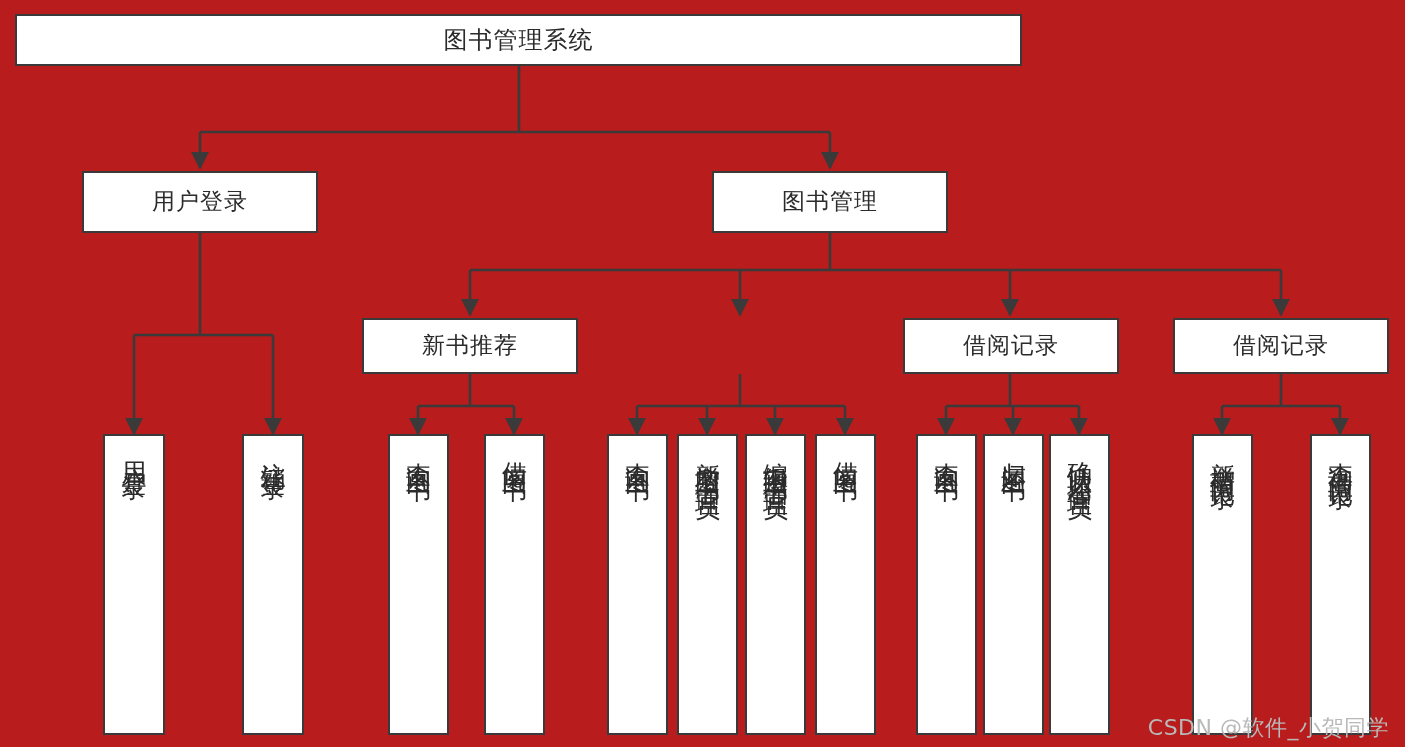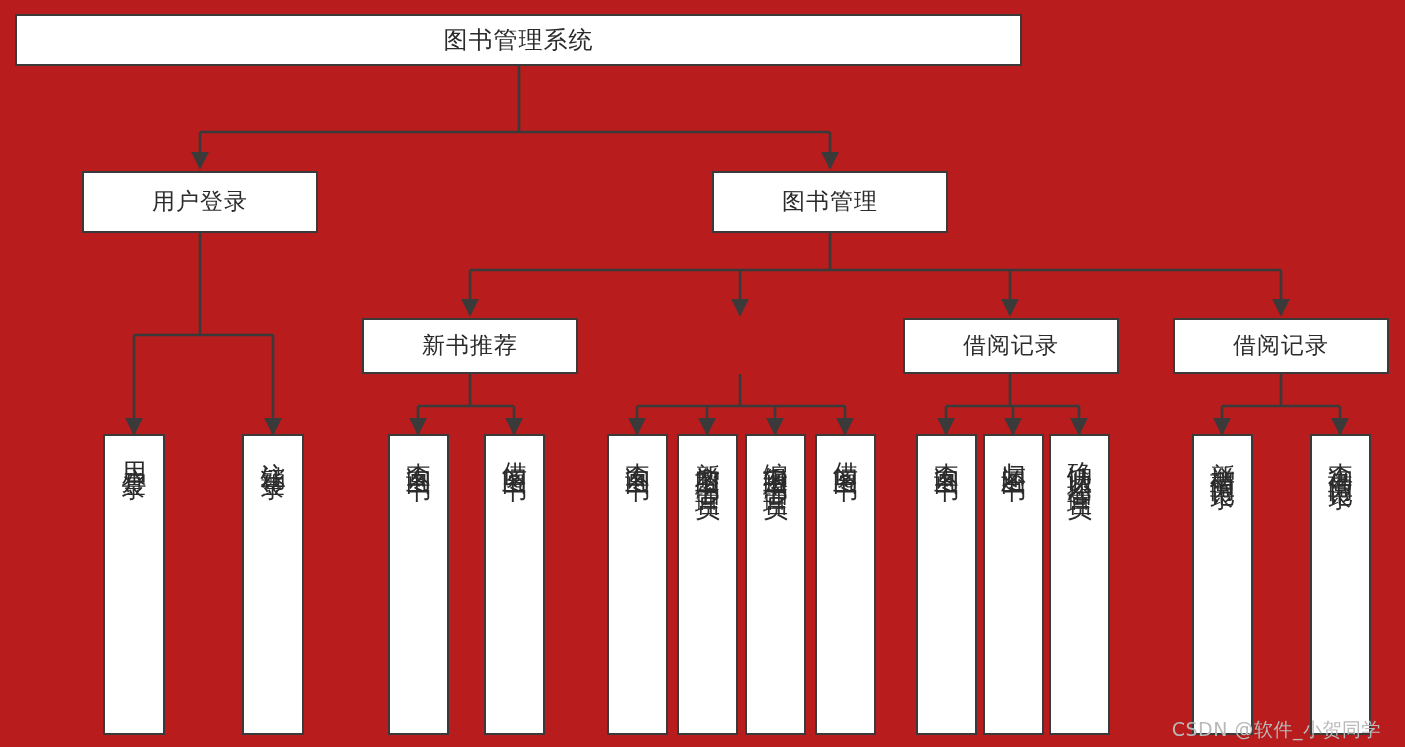--- a/index.html
+++ b/index.html
@@ -61,23 +61,23 @@
     writing-mode: vertical-rl;
     text-orientation: upright;
     font-size: 25px;
     letter-spacing: 5px;
     line-height: 1;
     white-space: nowrap;
     max-height: 100%;
   }
   #watermark {
     position: absolute;
-    right: 24px;
+    right: 16px;
     bottom: 4px;
-    font-size: 19px;
+    font-size: 22px;
     color: #b9b9b9;
     letter-spacing: 0.5px;
     white-space: nowrap;
     user-select: none;
   }
 </style>
 </head>
 <body>
 
 <div id="diagram-root">

